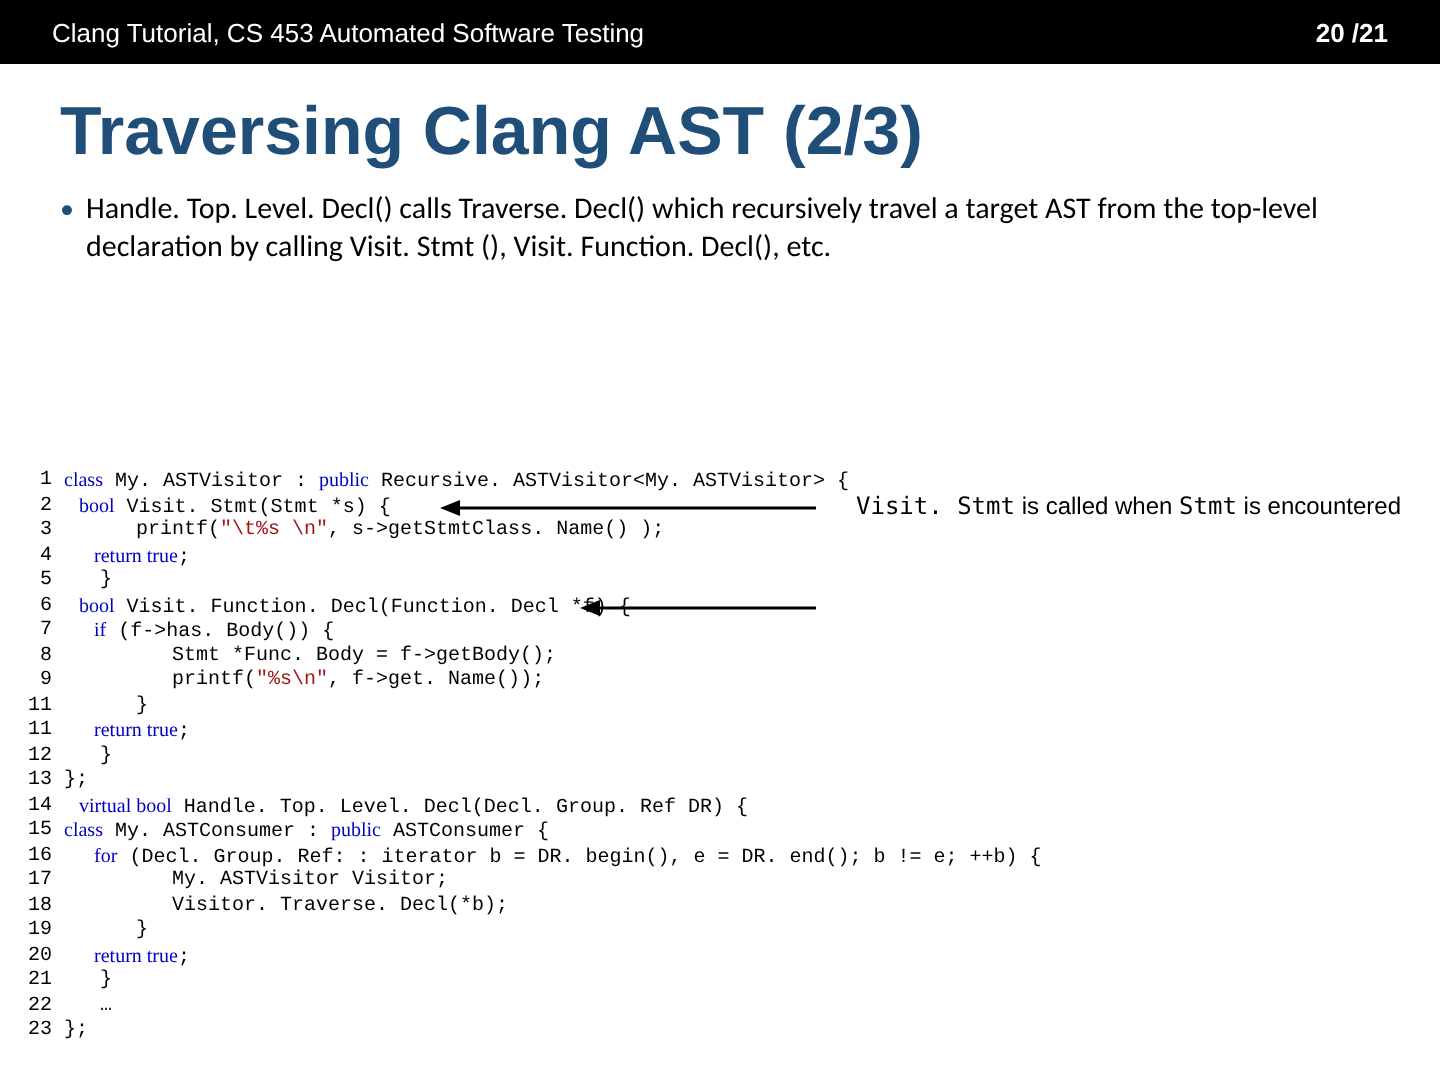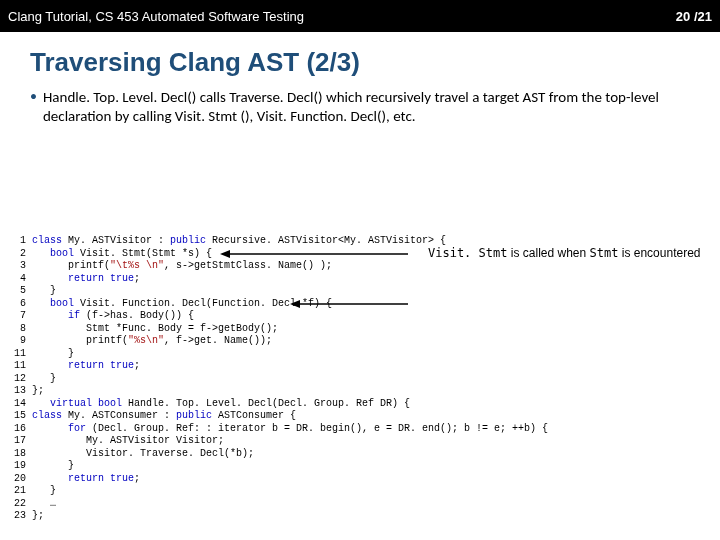--- a/index.html
+++ b/index.html
@@ -11,26 +11,26 @@
     background: #fff;
     overflow: hidden;
     position: relative;
   }
   .header {
     background: #000;
     color: #fff;
     display: flex;
     justify-content: space-between;
     align-items: center;
-    padding: 4px 8px;
+    padding: 4px 26px;
     font-size: 13px;
     height: 24px;
   }
   .title {
-    font-size: 26px;
+    font-size: 34px;
     font-weight: bold;
     color: #1f4e79;
     margin: 15px 30px 10px 30px;
   }
   .bullet-block {
     margin: 0 30px 6px 30px;
     font-size: 15px;
     line-height: 1.25;
     font-family: "Calibri", Arial, sans-serif;
     display: flex;
@@ -50,21 +50,21 @@
     font-size: 10px;
     line-height: 1.25;
   }
   .lineno {
     text-align: right;
     color: #000;
     padding-right: 6px;
   }
   .lineno div { height: 12.5px; }
   .code div { height: 12.5px; white-space: pre; }
-  .kw { color: #0000c0; }
+  .kw { color: #0000c0; font-family: Liberation Serif, serif; }
   .str { color: #a31515; }
   .annotation {
     position: absolute;
     font-family: Arial, sans-serif;
     font-size: 12px;
     line-height: 1.2;
   }
   .arrow {
     position: absolute;
   }

